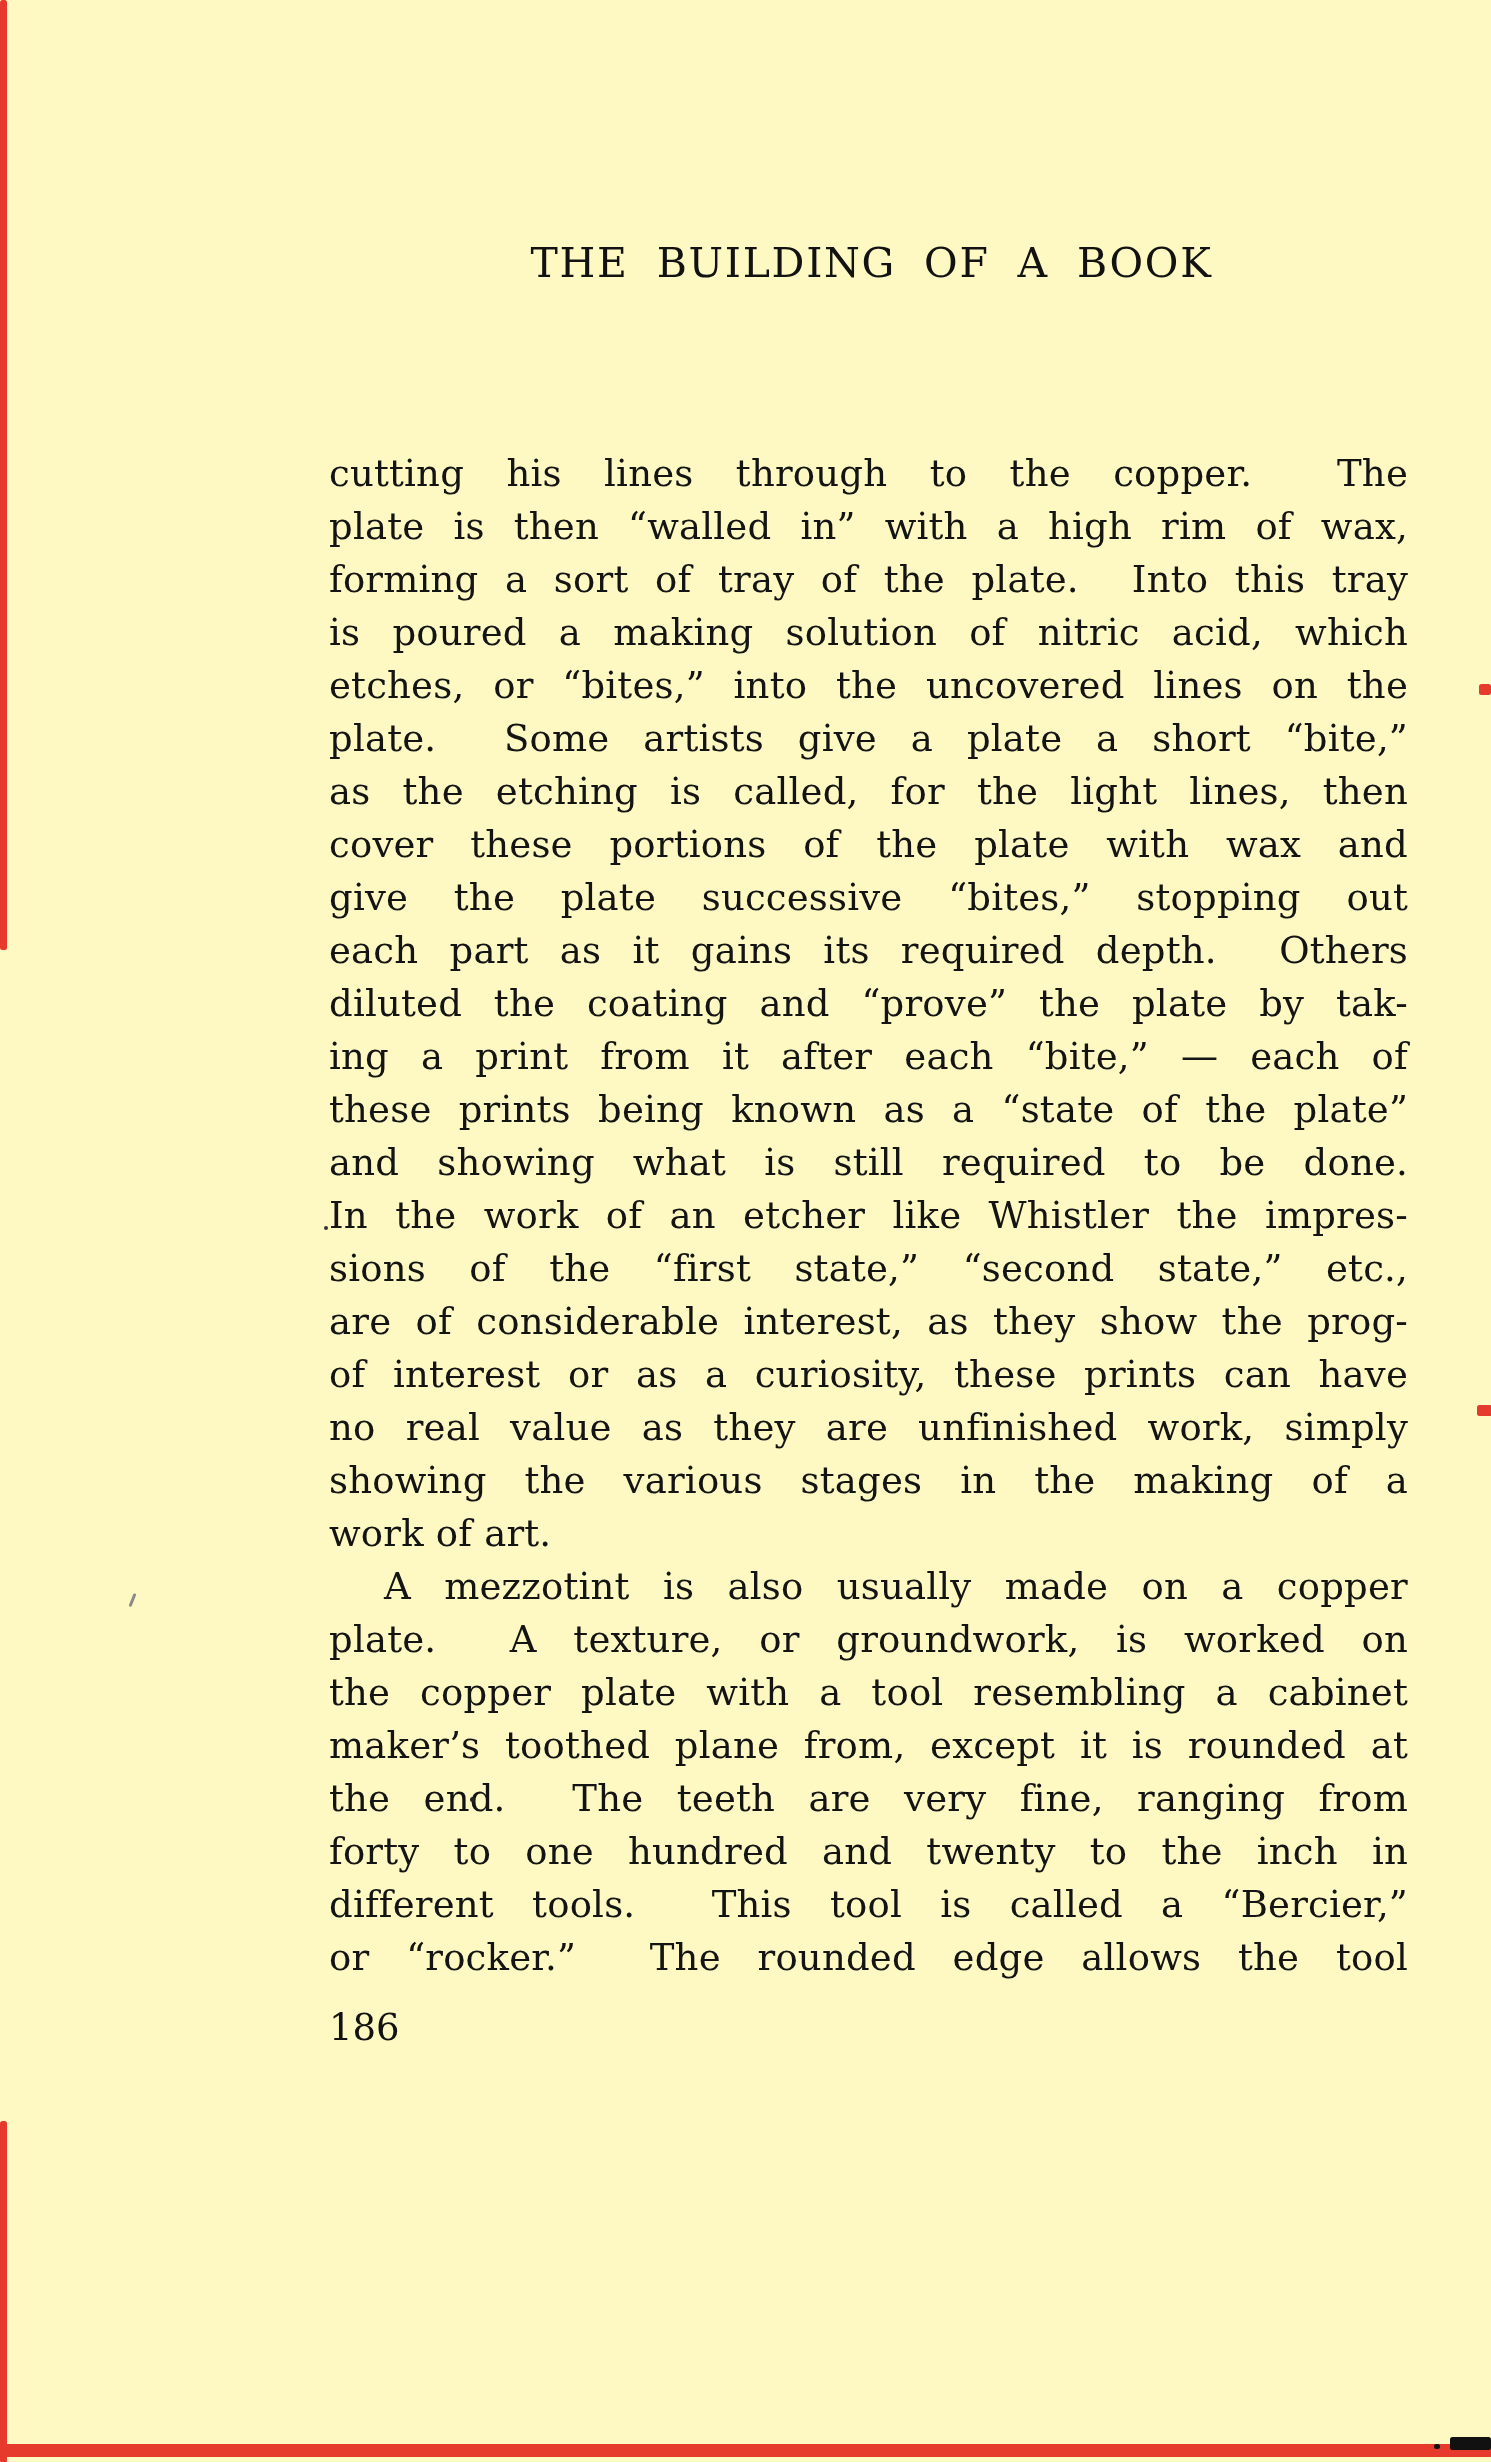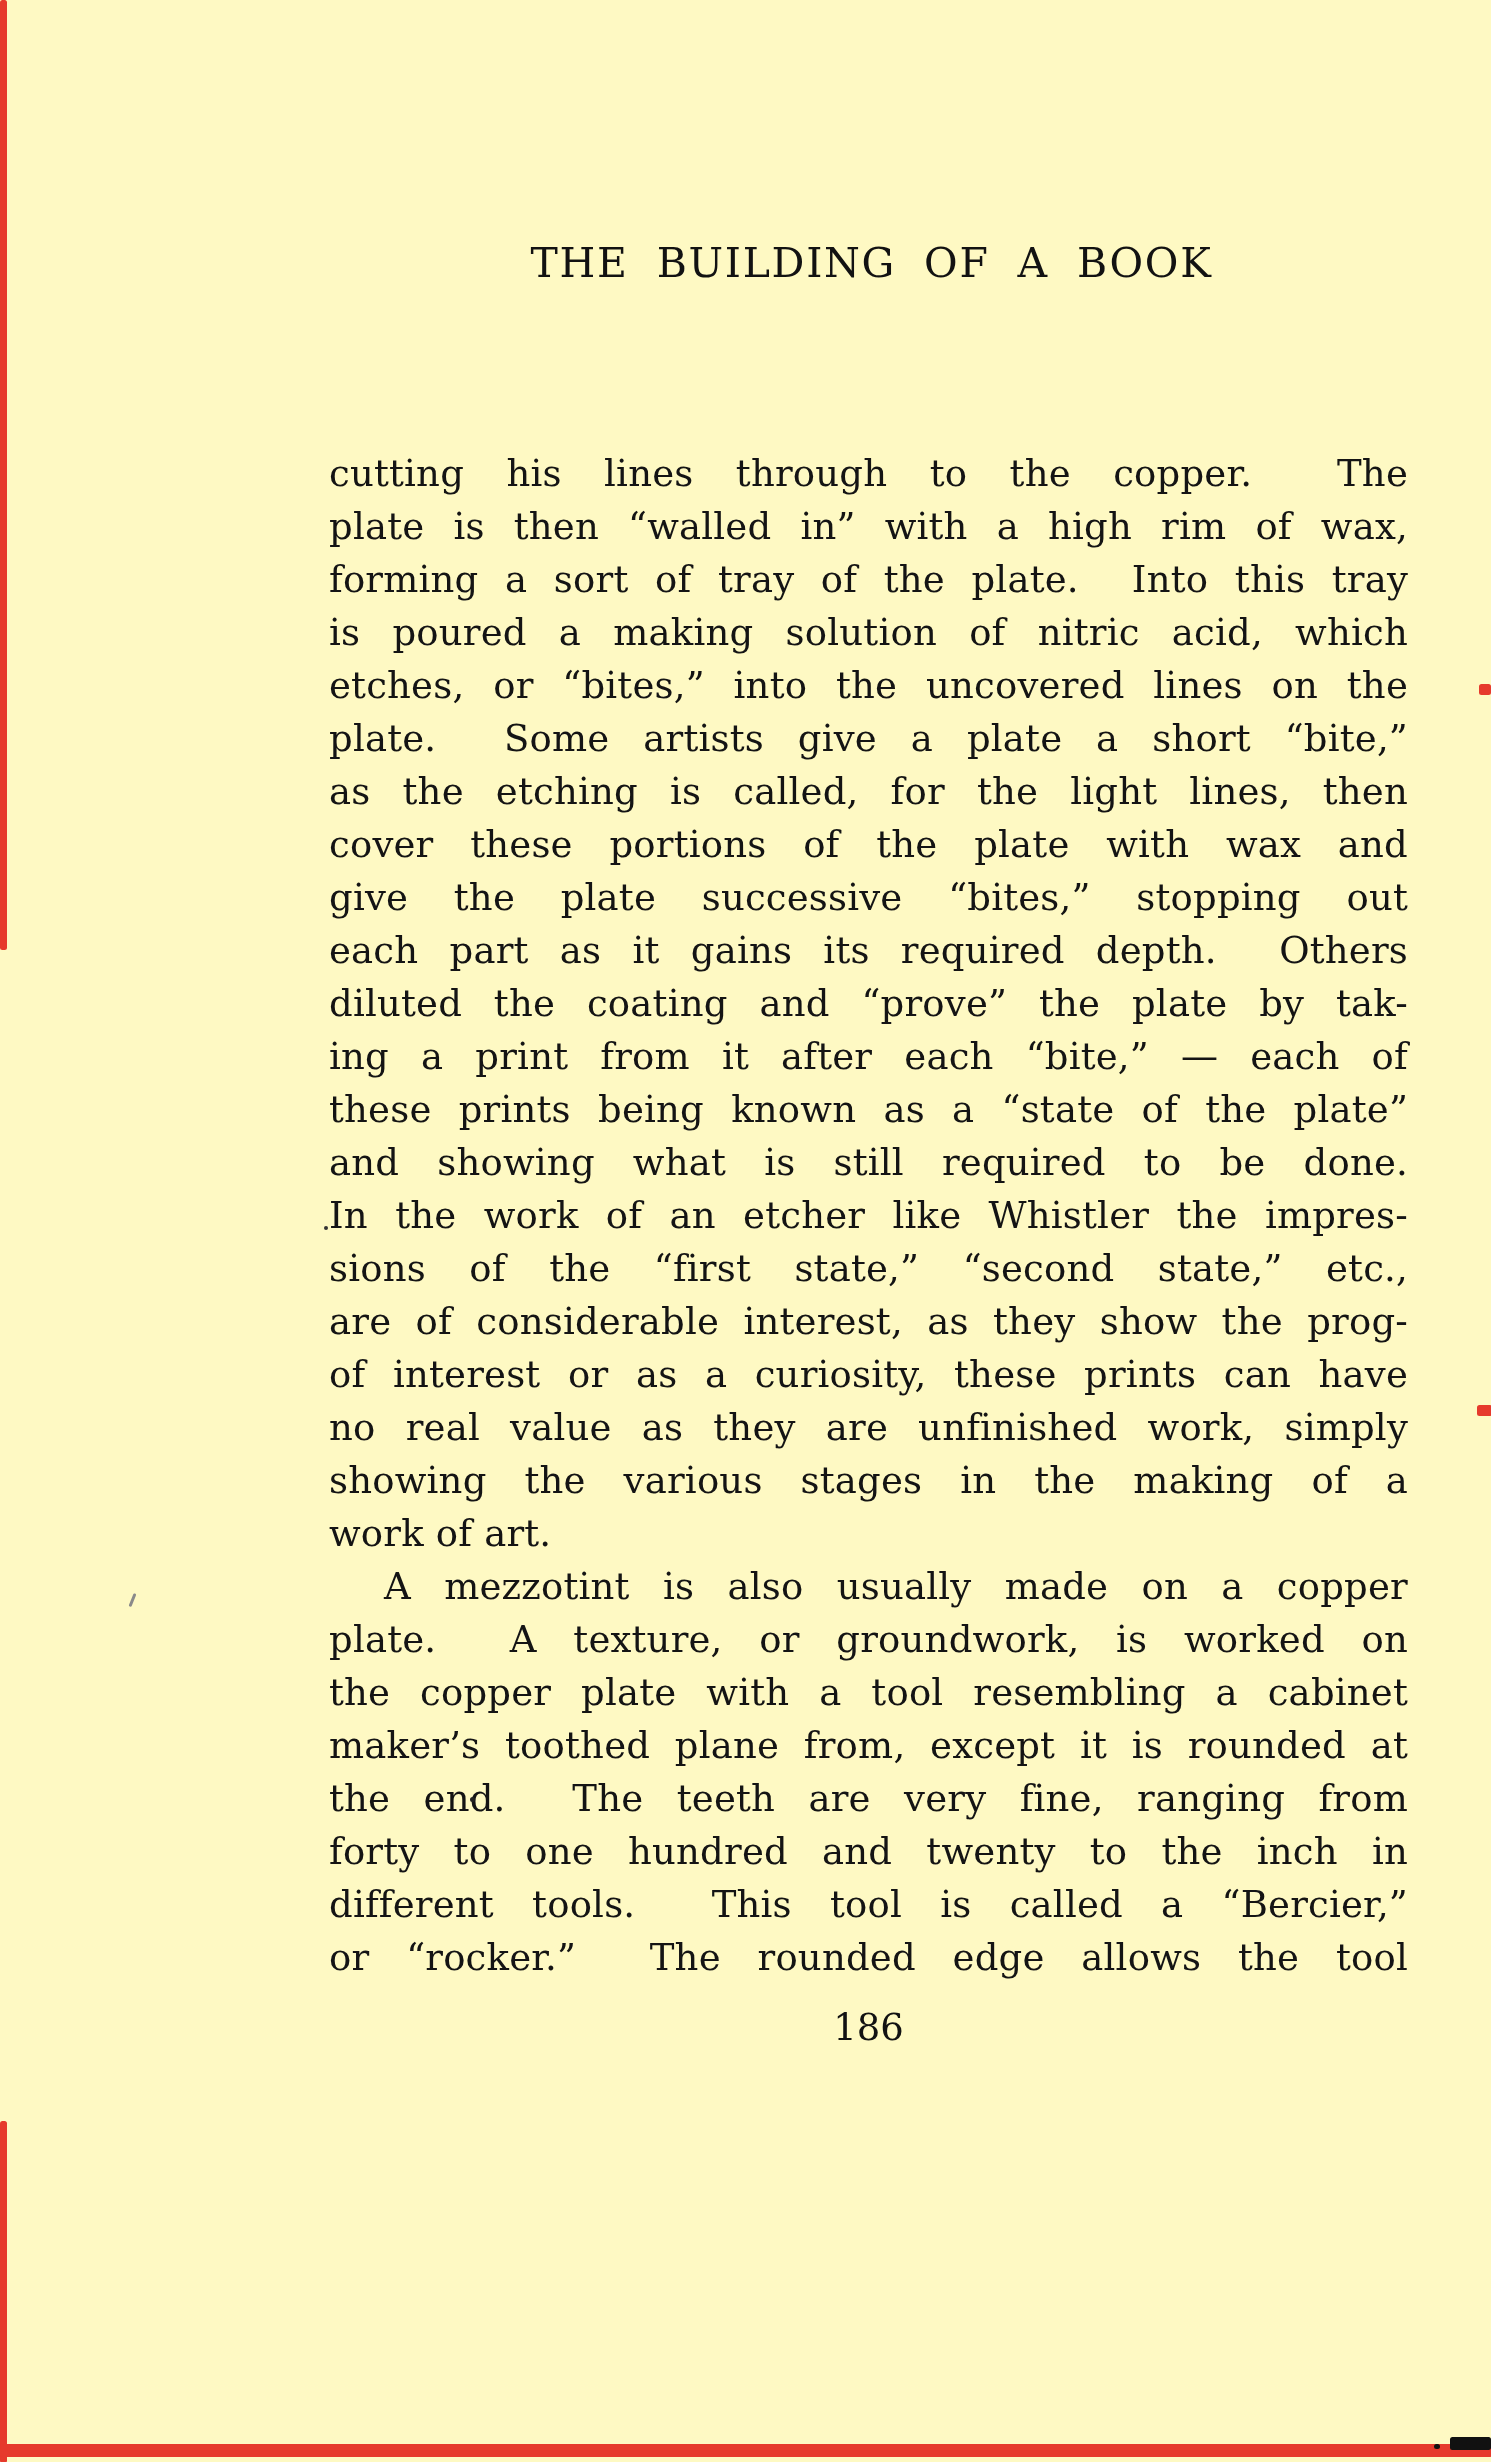--- a/index.html
+++ b/index.html
@@ -49,21 +49,21 @@
     text-align-last: left;
   }
   .line.indent {
     text-indent: 55px;
   }
   .page-number {
     position: absolute;
     top: 2001px;
     left: 329px;
     width: 1079px;
-    text-align: center;
+    text-align: left;
     font-size: 37px;
     line-height: 53px;
     color: #121212;
   }
   .mark {
     position: absolute;
   }
 </style>
 </head>
 <body>

